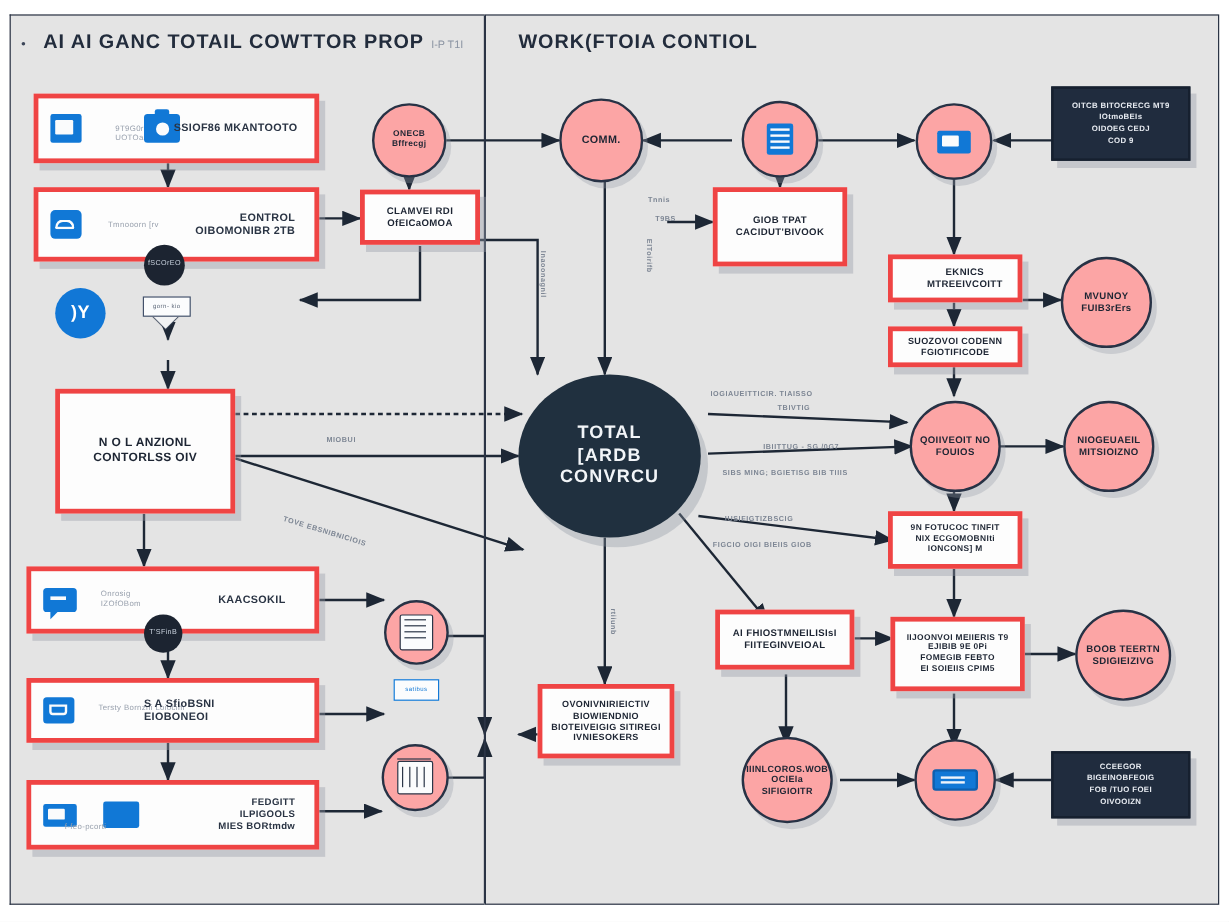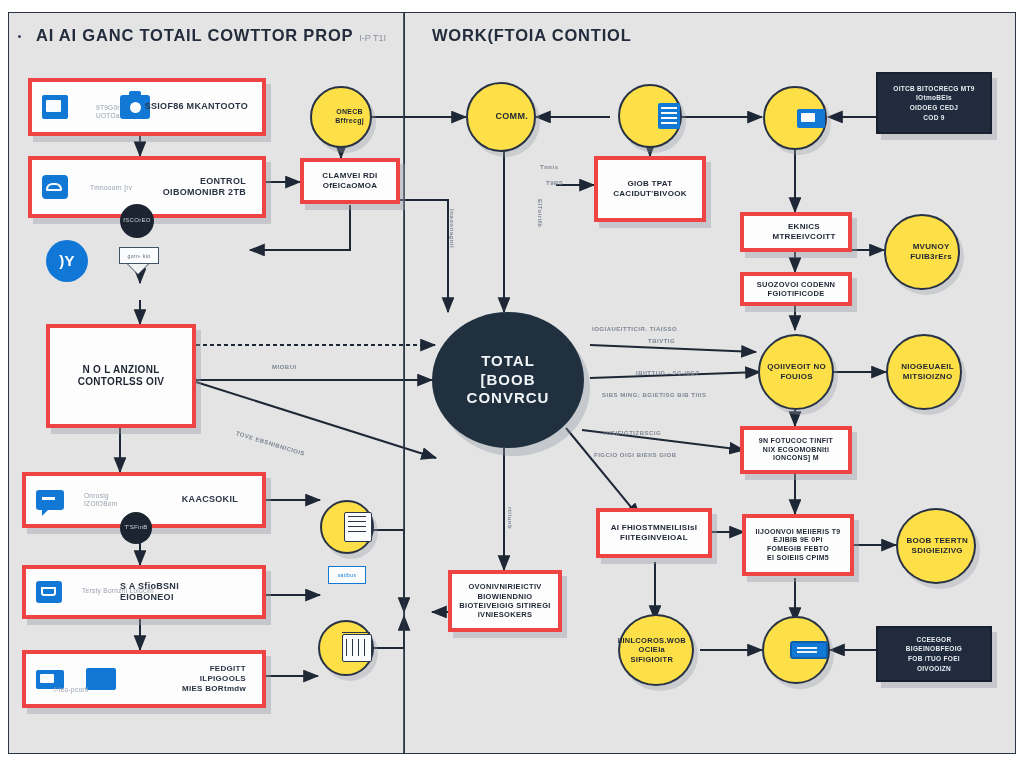--- a/index.html
+++ b/index.html
@@ -71,25 +71,24 @@
     border: 4px solid #ef4444;
     box-shadow: 5px 6px 0 rgba(150,156,168,0.40);
   }
   .dark {
     background: #202c3e;
     border: 2px solid #16202f;
     color: #e8ecf2;
     box-shadow: 5px 6px 0 rgba(150,156,168,0.40);
   }
   .circle {
-    background: #fde047;
+    background: #fca5a5;
     border: 2px solid #273245;
     border-radius: 50%;
     box-shadow: 4px 5px 0 rgba(150,156,168,0.33);
-    justify-content: flex-end;
   }
   .hub {
     background: #20303f;
     border: none;
     border-radius: 50%;
     color: #f2f5f8;
     box-shadow: 6px 8px 0 rgba(140,148,160,0.35);
   }
   .dot {
     background: #1c2431;
@@ -435,21 +434,21 @@
 FGIOTIFICODE</span>
   </div>
 
   <div class="node circle" style="left:884px; top:214px; width:76px; height:76px; font-size:8px; white-space:pre-line;">
     <span class="lbl">MVUNOY
 FUIB3rErs</span>
   </div>
 
   <div class="node hub" style="left:432px; top:312px; width:152px; height:136px; font-size:15px; letter-spacing:1px; flex-direction:column;">
     <span>TOTAL</span>
-    <span>[BOOB</span>
+    <span>[ARDB</span>
     <span>CONVRCU</span>
   </div>
 
   <div class="node circle" style="left:758px; top:334px; width:76px; height:76px; font-size:8px; white-space:pre-line;">
     <span class="lbl">QOIIVEOIT NO
 FOUIOS</span>
   </div>
 
   <div class="node circle" style="left:886px; top:334px; width:76px; height:76px; font-size:8px; white-space:pre-line;">
     <span class="lbl">NIOGEUAEIL

